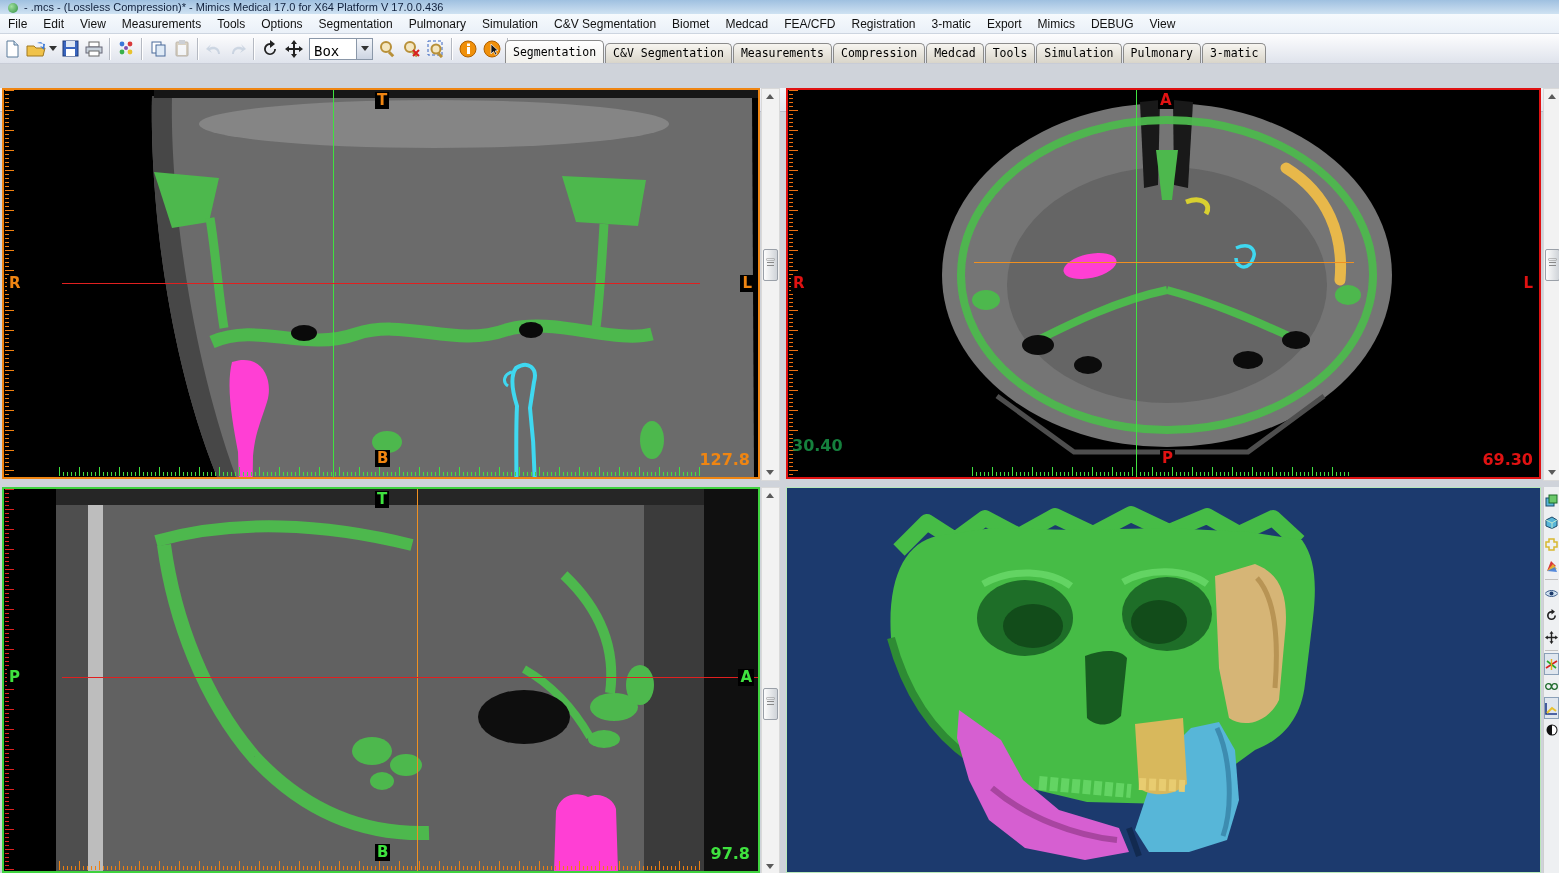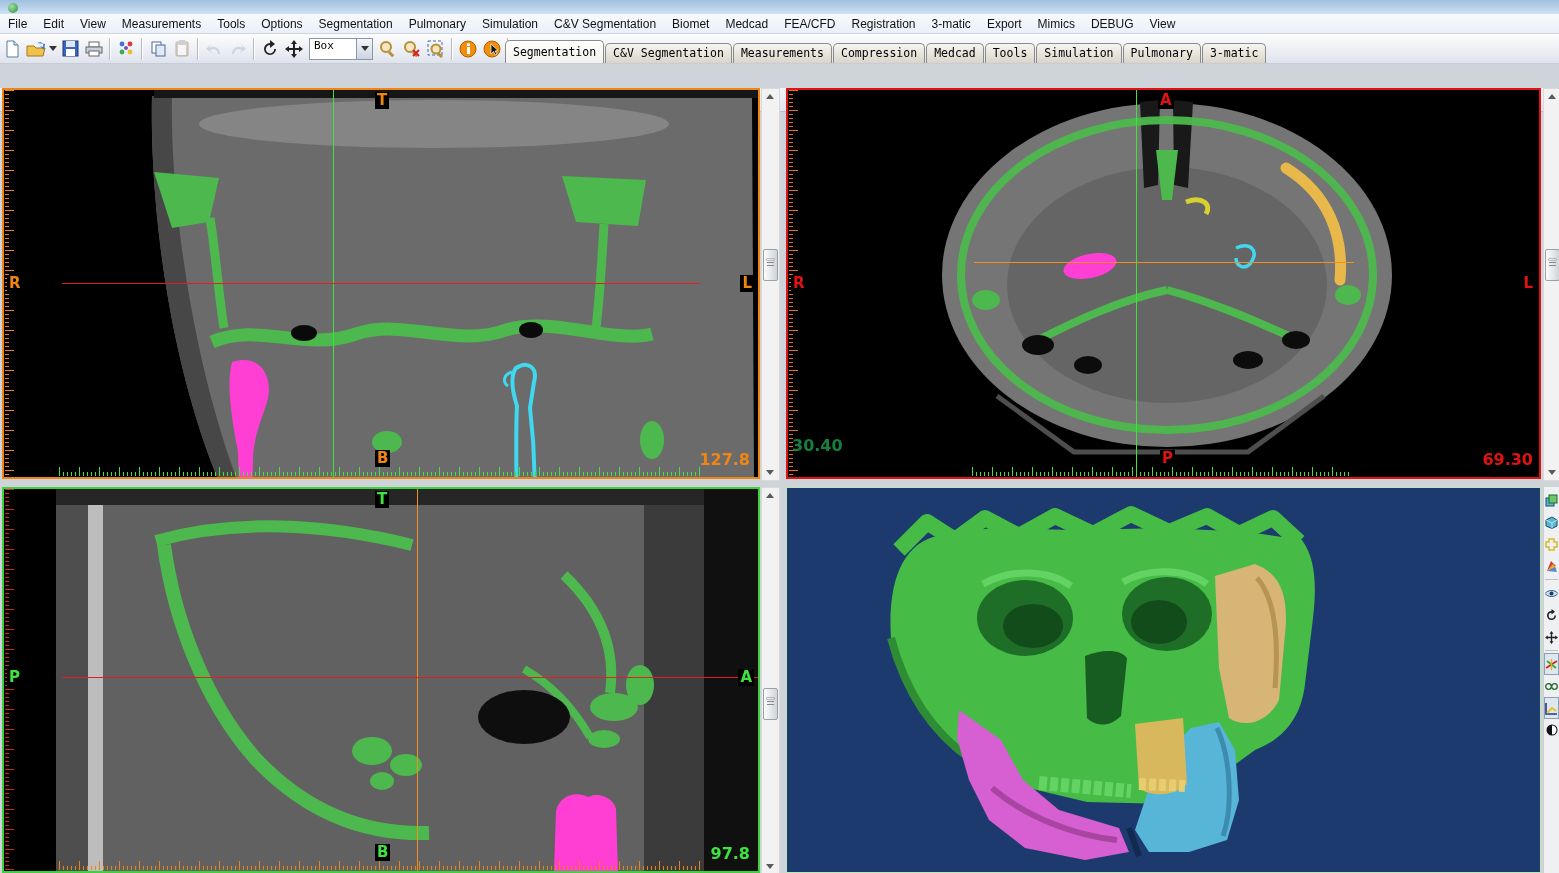--- a/index.html
+++ b/index.html
@@ -25,22 +25,22 @@
   #toolbar1{left:0;top:34px;width:1559px;height:29px;
     background:linear-gradient(#fdfdfe,#dfe3ec);
     border-bottom:1px solid #c8ccd6;display:flex;align-items:center;}
   #toolbar2{left:0;top:64px;width:1559px;height:23px;
     background:linear-gradient(#f2f3f8,#e2e4ee);
     border-bottom:1px solid #b9bdc9;display:flex;align-items:center;margin-top:24px;}
   .tbtn{width:24px;height:24px;display:flex;align-items:center;justify-content:center;flex:0 0 auto;}
   .tbtn.small{width:22px;height:20px;}
   .tsep{width:1px;height:22px;background:#b5b9c2;border-right:1px solid #fff;margin:0 3px;flex:0 0 auto;}
   .dis{opacity:.45;filter:grayscale(.4);}
-  #box-combo{display:flex;align-items:flex-start;height:20px;margin:0 3px;border:1px solid #8a97a8;
-    background:#fff;width:62px;font-size:11px;flex:0 0 auto;}
+  #box-combo{display:flex;align-items:flex-end;height:20px;margin:0 3px;border:1px solid #8a97a8;
+    background:#fff;width:62px;font-size:14px;flex:0 0 auto;}
   #box-combo .val{flex:1;padding-left:4px;font-family:"DejaVu Sans Mono",monospace;}
   #box-combo .dd{width:15px;height:100%;background:linear-gradient(#f4f6fa,#ccd4e2);
     border-left:1px solid #8a97a8;display:flex;align-items:center;justify-content:center;}
   .caret{width:0;height:0;border-left:4px solid transparent;border-right:4px solid transparent;
     border-top:5px solid #333;}
 
   
   #tabstrip{left:505px;top:41px;height:22px;display:flex;align-items:flex-end;}
   .tab{height:19px;line-height:19px;padding:0 7px;margin-right:1px;
     font-family:"DejaVu Sans Mono",monospace;font-size:11.5px;color:#000;
@@ -85,20 +85,21 @@
     border-left:1px solid #cfcfcf;display:flex;flex-direction:column;align-items:center;padding-top:2px;box-sizing:border-box;}
   .s3{width:15px;height:22px;display:flex;align-items:center;justify-content:center;flex:0 0 auto;}
   .s3.pressed{background:#dfe6ee;border:1px solid #8aa0b8;box-sizing:border-box;}
   .ssep{width:13px;height:1px;background:#c0c0c0;margin:2px 0;flex:0 0 auto;}
 </style>
 </head>
 <body>
 
 <div id="titlebar" class="abs">
   <div id="title-icon"></div>
+  <div id="title-text">- .mcs -  (Lossless Compression)* - Mimics Medical 17.0 for X64 Platform V 17.0.0.436</div>
 </div>
 
 <div id="menubar" class="abs">
   <span class="menu-item">File</span>
   <span class="menu-item">Edit</span>
   <span class="menu-item">View</span>
   <span class="menu-item">Measurements</span>
   <span class="menu-item">Tools</span>
   <span class="menu-item">Options</span>
   <span class="menu-item">Segmentation</span>

